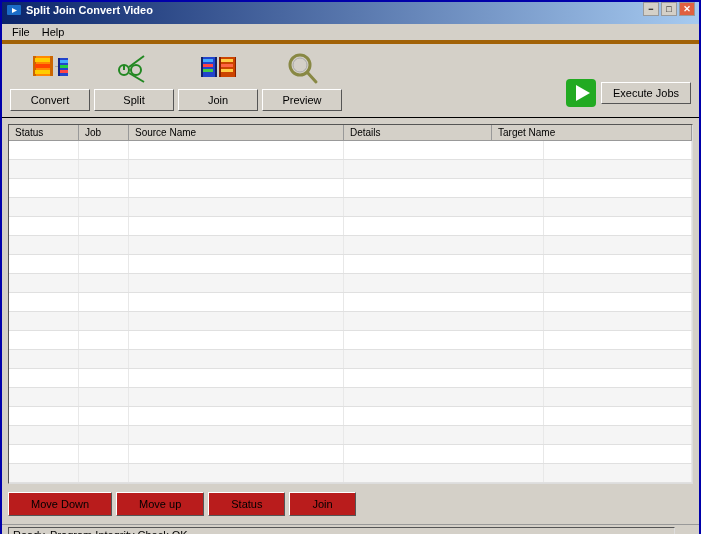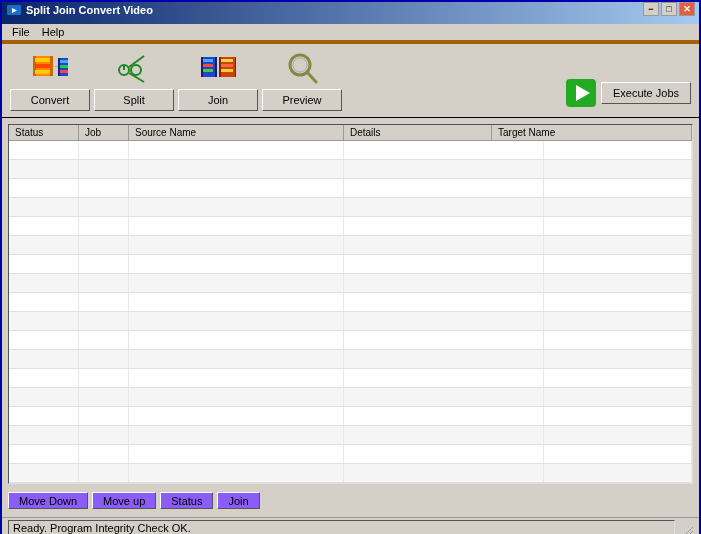--- a/index.html
+++ b/index.html
@@ -178,23 +178,23 @@
       min-height: 18px;
     }
 
     .bottom-buttons {
       display: flex;
       gap: 4px;
       padding: 2px 0;
       flex-shrink: 0;
     }
     .bottom-btn {
-      height: 17px;
-      padding: 0 10px;
-      background: #8b5cf6;
+      height: 24px;
+      padding: 0 22px;
+      background: #b91c1c;
       border: 1px solid #888;
       border-top-color: #fff;
       border-left-color: #fff;
       border-right-color: #555;
       border-bottom-color: #555;
       font-size: 11px;
       cursor: pointer;
     }
 
     .status-bar {

